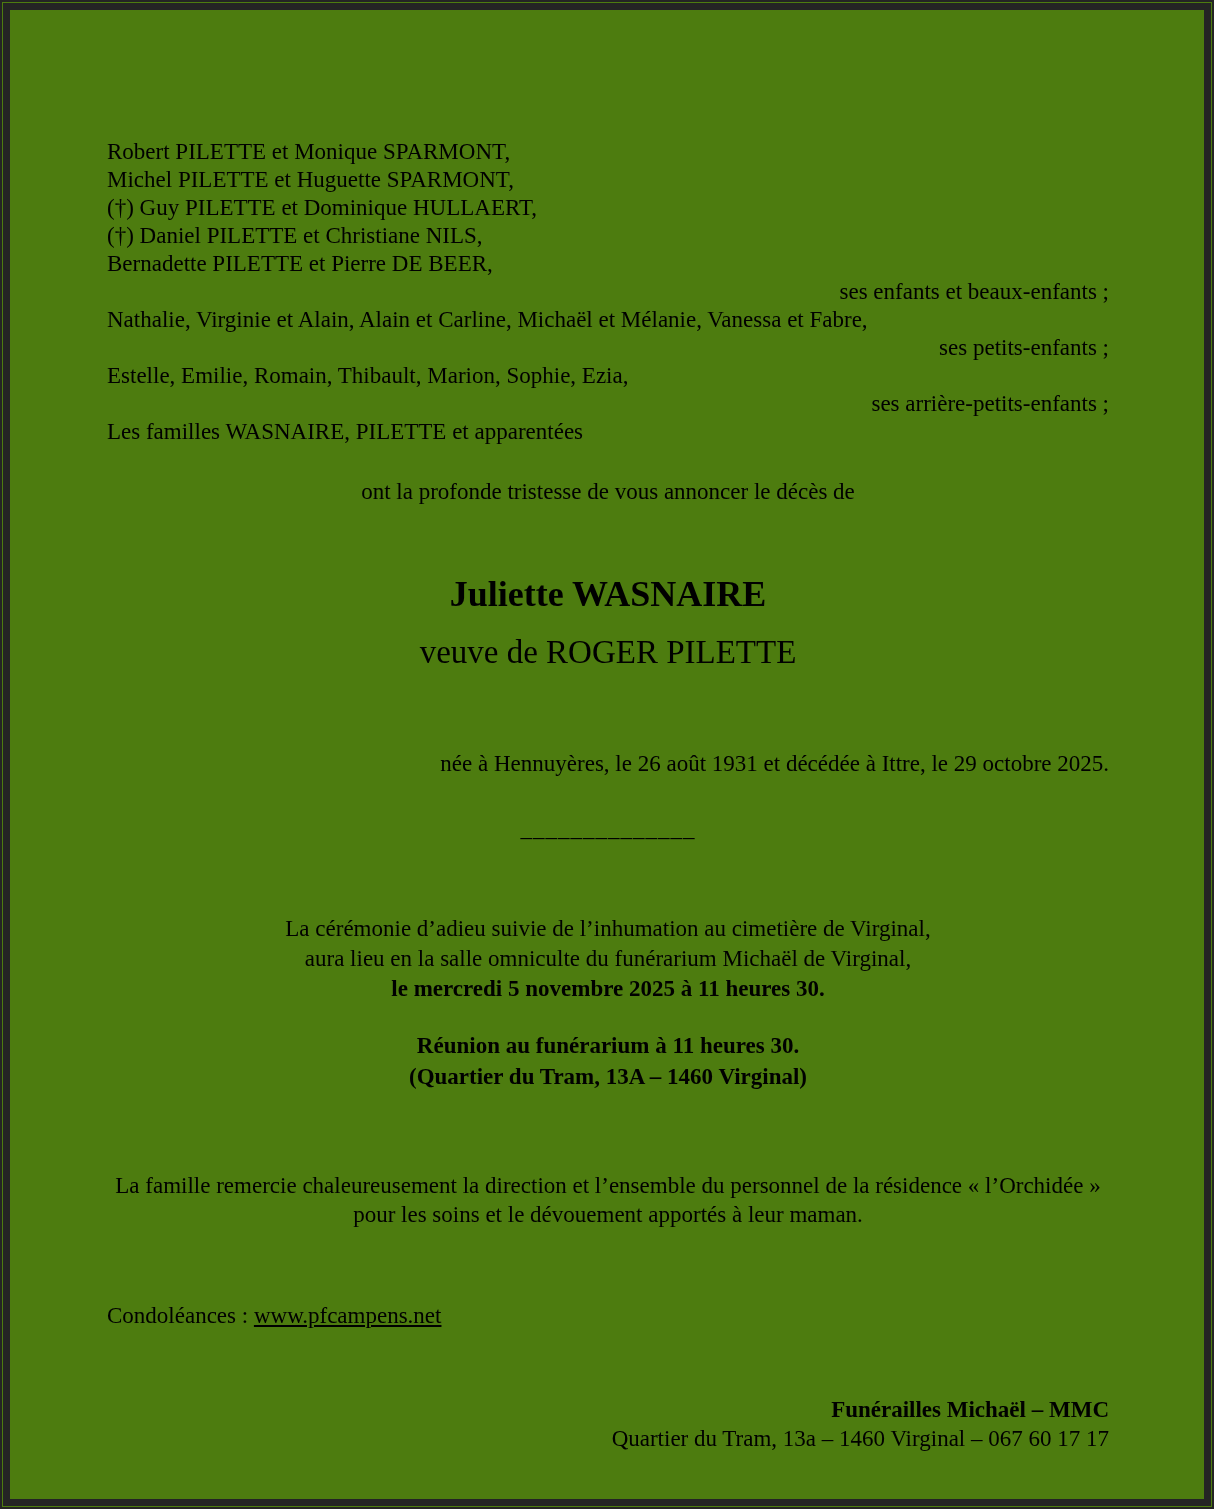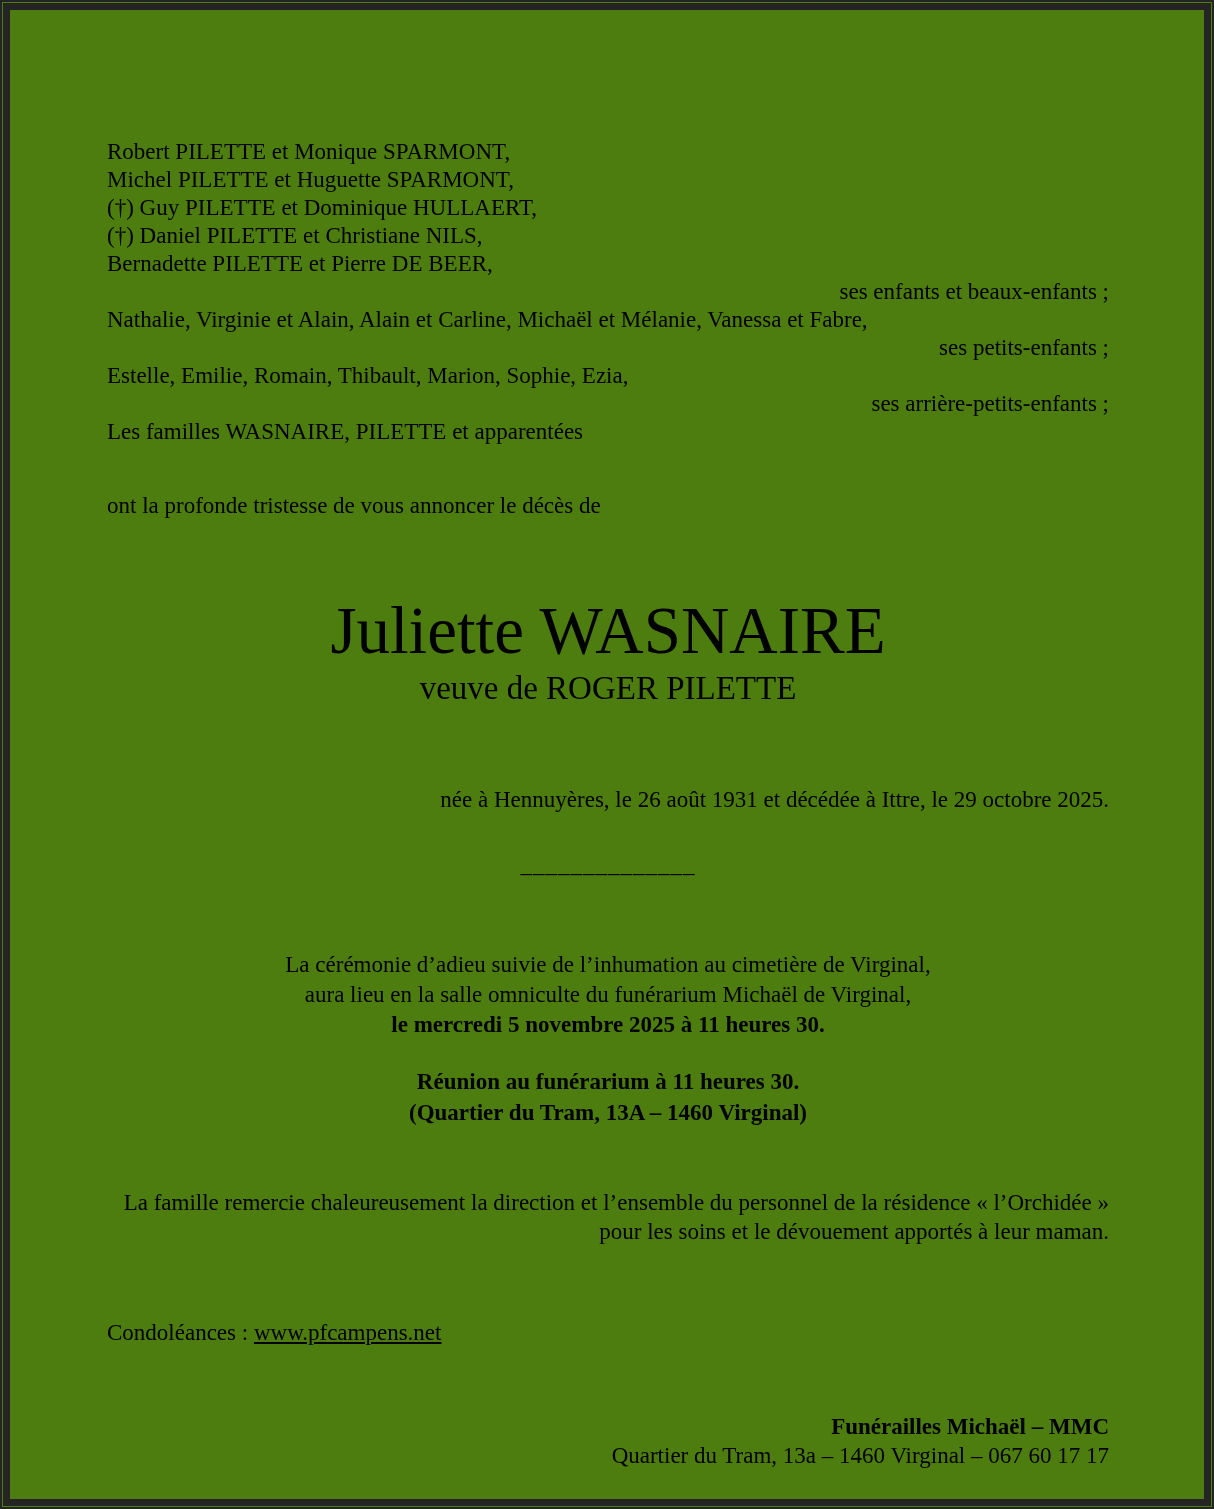--- a/index.html
+++ b/index.html
@@ -31,27 +31,28 @@
     padding: 128px 95px 0 97px;
     font-size: 23px;
     line-height: 28px;
   }
   .family-block { line-height: 28px; }
   .name-line { text-align: left; }
   .relation-line {
     text-align: right;
   }
   .announce-line {
-    margin-top: 46px;
+    margin-top: 32px;
+    text-align: center;
   }
   .deceased-name {
-    margin-top: 80px;
+    margin-top: 58px;
     text-align: center;
-    font-weight: normal;
-    font-size: 67px;
+    font-weight: bold;
+    font-size: 36px;
     line-height: 60px;
   }
   .widow-line {
     margin-top: 8px;
     text-align: center;
     font-size: 33px;
     line-height: 40px;
   }
   .life-dates {
     margin-top: 78px;
@@ -68,22 +69,22 @@
     line-height: 30px;
   }
   .bold { font-weight: bold; }
   .meeting-block {
     margin-top: 26px;
     text-align: center;
     font-weight: bold;
     line-height: 31px;
   }
   .thanks-block {
-    margin-top: 60px;
-    text-align: right;
+    margin-top: 79px;
+    text-align: center;
     line-height: 29px;
   }
   .condolences-line {
     margin-top: 73px;
     text-align: left;
   }
   .condolences-line a {
     color: #000000;
     text-decoration: underline;
   }

